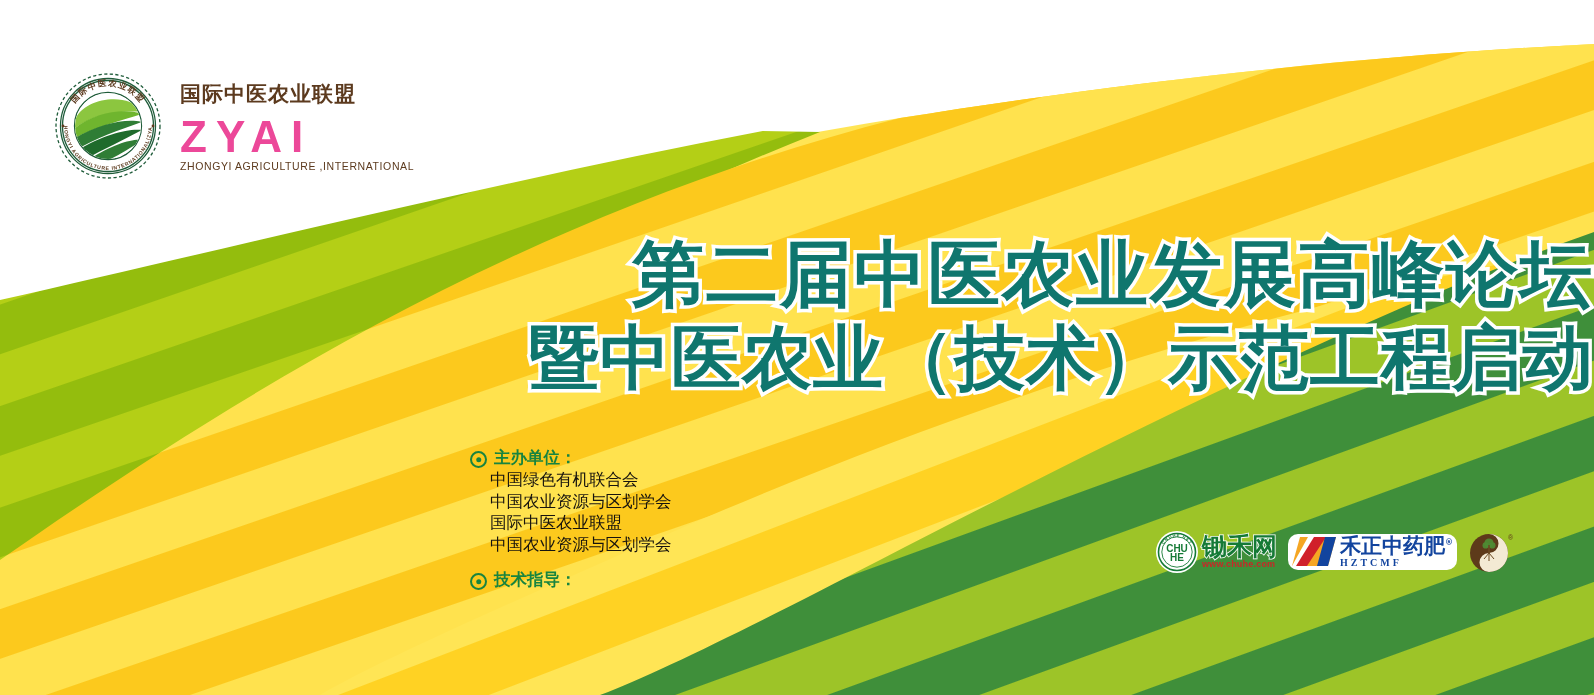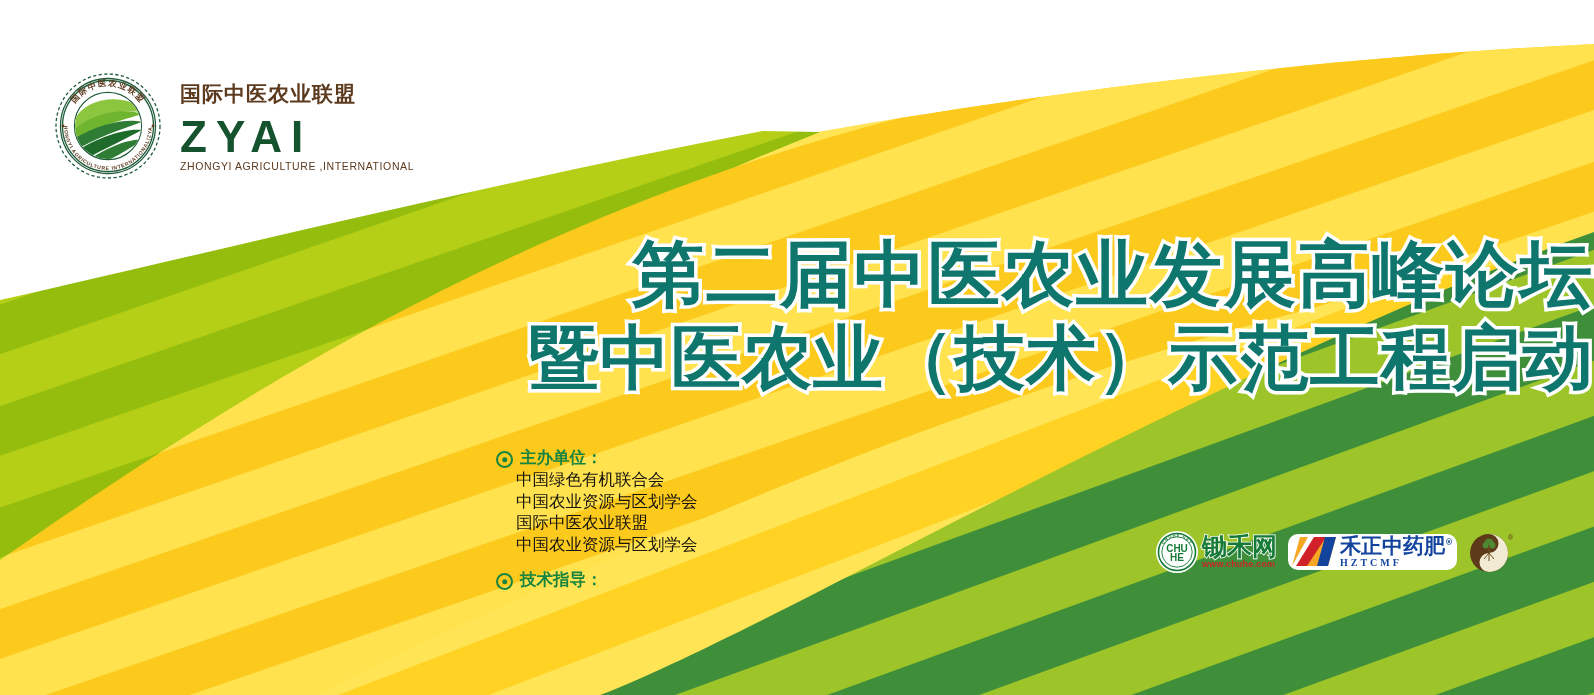--- a/index.html
+++ b/index.html
@@ -21,21 +21,21 @@
     display:flex;align-items:center;gap:14px;
     z-index:20;
   }
   .emblem{width:116px;height:116px;position:relative;flex:none;}
   .logo-text{display:flex;flex-direction:column;line-height:1;padding-top:4px;}
   .logo-cn{
     font-size:21px;font-weight:bold;color:#5c3a1e;
     letter-spacing:1px;font-family:"DejaVu Sans",sans-serif;
   }
   .logo-zyai{
-    font-size:44px;font-weight:bold;color:#14532d;
+    font-size:44px;font-weight:bold;color:#ec4899;
     letter-spacing:9px;line-height:1.05;margin-top:9px;
     font-family:"Liberation Sans",sans-serif;
   }
   .logo-en{
     font-size:10.5px;color:#5c3a1e;letter-spacing:0.6px;margin-top:1px;
     font-family:"Liberation Sans",sans-serif;
   }
 
   
   .title-wrap{
@@ -52,21 +52,21 @@
     -webkit-text-stroke:7px #ffffff;
     paint-order:stroke fill;
     text-shadow:
       0 0 1px #fff;
     text-align: right;
   }
   .title-line.l2{font-size:70px;letter-spacing:1px;padding-left:31px;}
 
   
   .info{
-    position:absolute;top:447px;left:496px;
+    position:absolute;top:447px;left:470px;
     display:flex;gap:18px;z-index:20;
     font-family:"DejaVu Sans",sans-serif;
   }
   .col{width:262px;}
   .col.right{width:300px;}
   .grp{margin-bottom:14px;}
   .grp:last-child{margin-bottom:0;}
   .grp-head{
     display:flex;align-items:flex-start;gap:7px;
     font-size:16.5px;font-weight:bold;color:#18843f;

